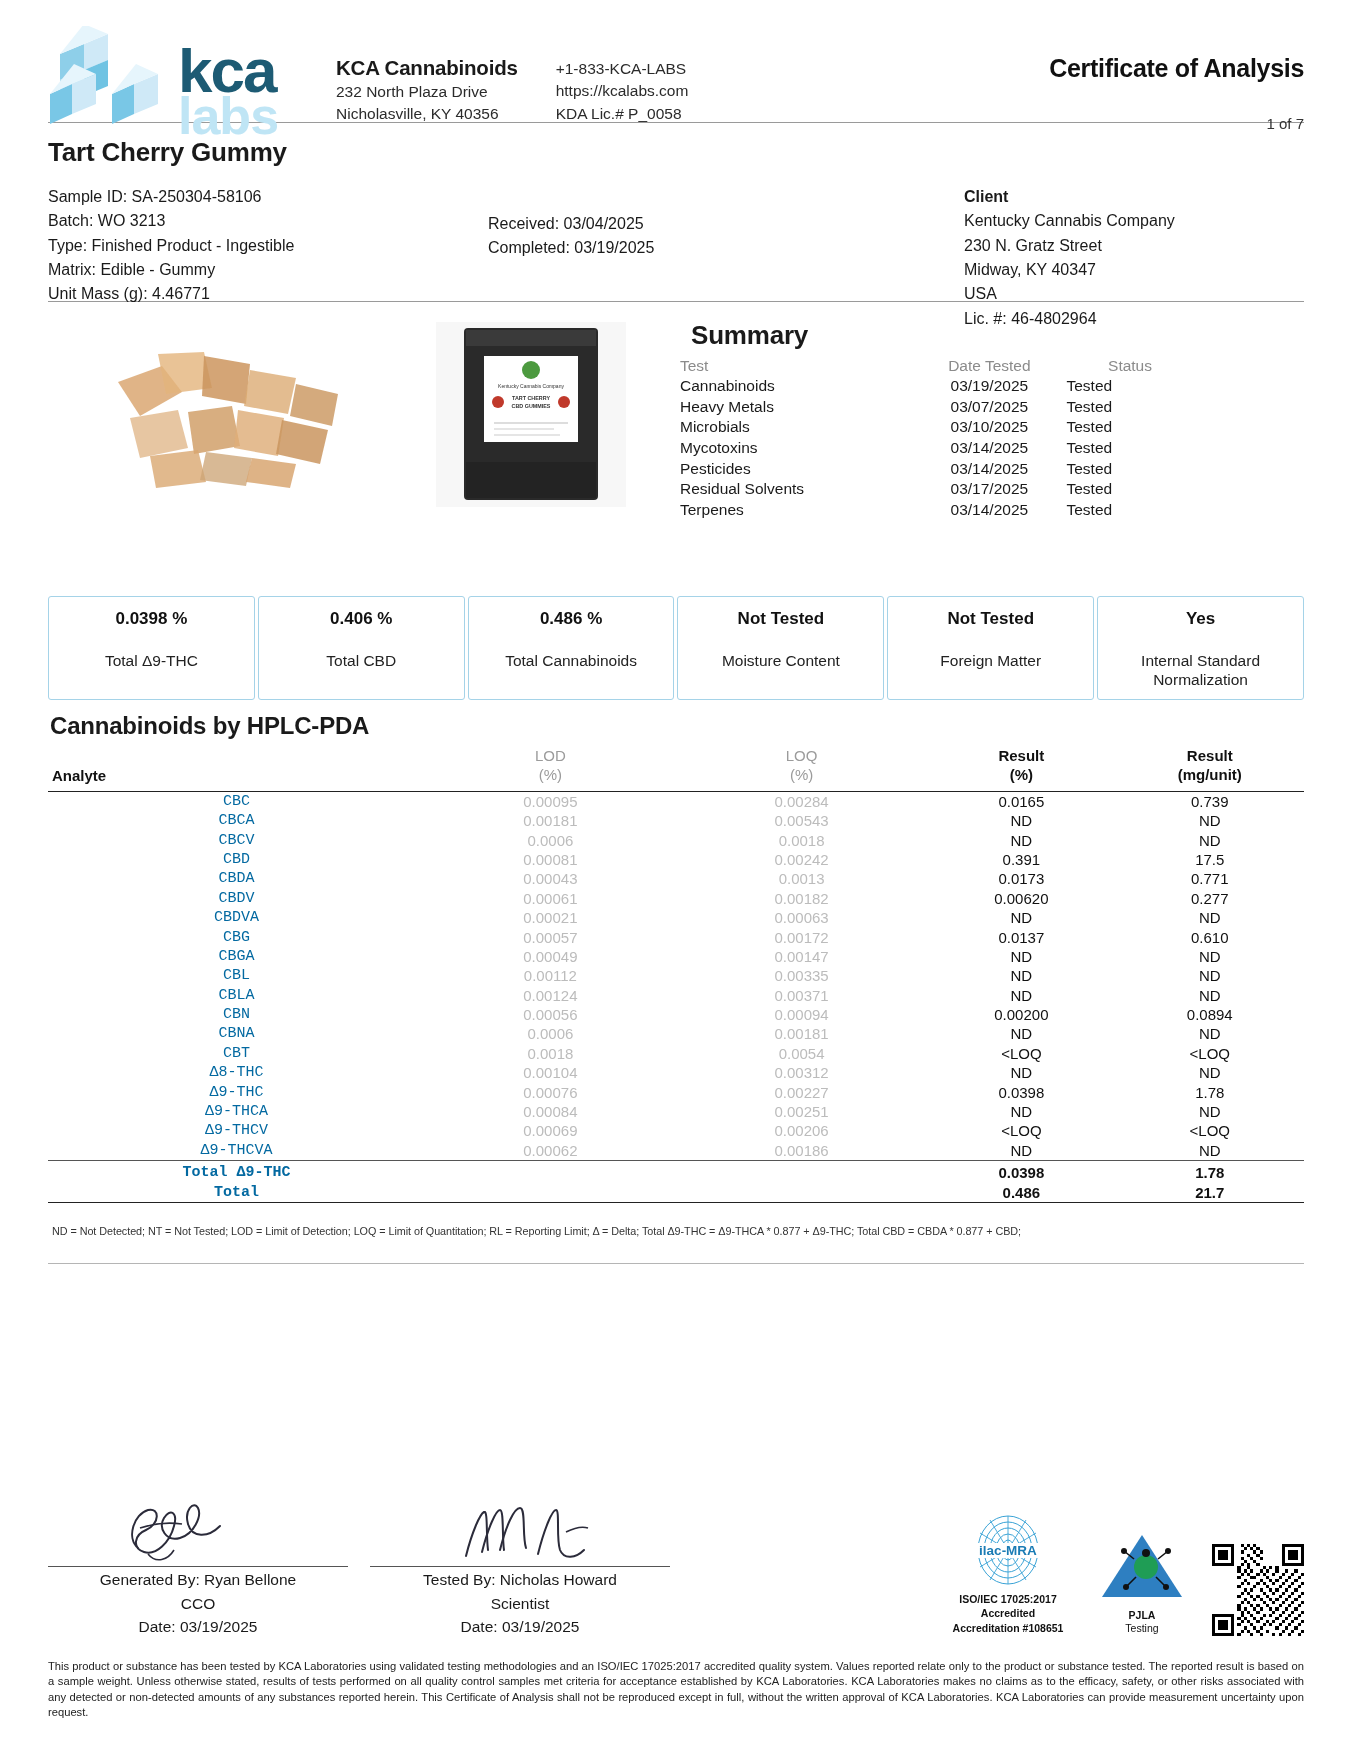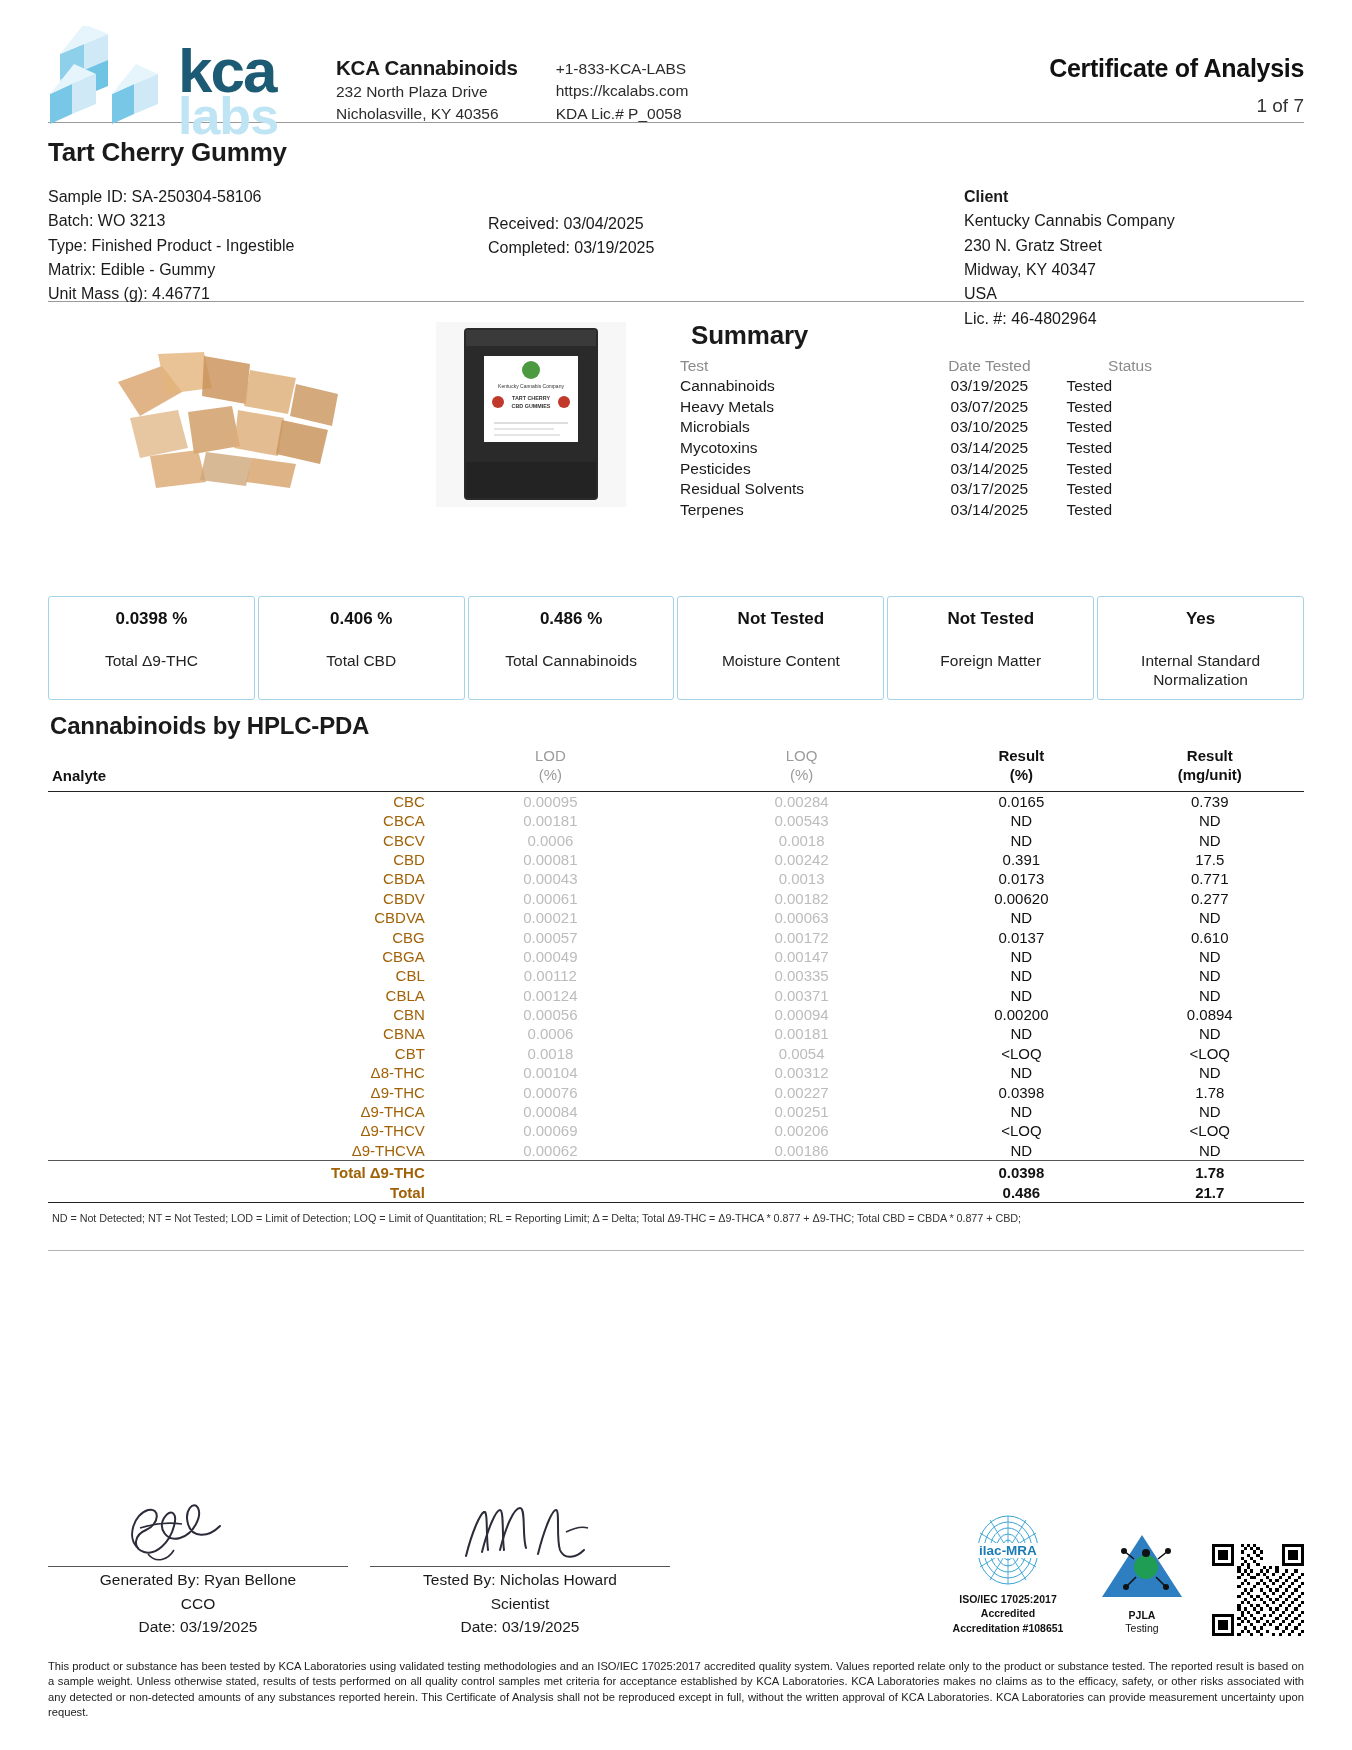--- a/index.html
+++ b/index.html
@@ -18,21 +18,21 @@
   .header { display:flex; align-items:flex-start; padding-top:22px; height:122px; }
   .logo-wrap { width:280px; flex:0 0 280px; position:relative; height:110px; }
   .logo-svg { position:absolute; left:-10px; top:4px; }
   .lab-block { margin-left:8px; padding-top:32px; }
   .lab-name { font-size:20.5px; font-weight:bold; letter-spacing:-0.2px; color:#1a1a1a; line-height:1.32; }
   .lab-addr { font-size:15.5px; color:#2b2b2b; line-height:1.43; }
   .contact-block { margin-left:38px; padding-top:36px; }
   .contact-block div { font-size:15.5px; color:#2b2b2b; line-height:1.45; }
   .coa-block { margin-left:auto; text-align:right; padding-top:32px; padding-right:0; }
   .coa-title { font-size:25px; font-weight:bold; color:#111; letter-spacing:-0.3px; white-space:nowrap; }
-  .page-no { font-size:19px; color:#333; margin-top:12px; }
+  .page-no { font-size:15px; color:#333; margin-top:32px; }
 
   .rule { border:0; border-top:1.3px solid #9a9a9a; margin:0; }
 
   
   .sample-sec { padding-top:14px; position:relative; height:178px; }
   .sample-title { font-size:26px; font-weight:bold; letter-spacing:-0.2px; margin-bottom:17px; }
   .info-row { display:flex; }
   .info-col-a { width:440px; }
   .info-col-a div, .info-col-b div, .info-col-c div { font-size:16px; line-height:1.52; color:#1a1a1a; }
   .info-col-b { width:330px; padding-top:27px; }
@@ -70,27 +70,27 @@
   table.analytes col.c2 { width:20%; }
   table.analytes col.c3 { width:20%; }
   table.analytes col.c4 { width:15%; }
   table.analytes col.c5 { width:15%; }
   table.analytes thead th { vertical-align:bottom; padding-bottom:4px; }
   .th-analyte { text-align:left; font-size:15px; font-weight:bold; color:#111; padding-left:4px; }
   .th-grey { font-size:15px; font-weight:normal; color:#9b9b9b; text-align:center; line-height:1.25; }
   .th-bold { font-size:15px; font-weight:bold; color:#111; text-align:center; line-height:1.25; }
   .hdr-under td { border-bottom:1.6px solid #222; height:3px; padding:0; }
   table.analytes tbody td { font-size:15px; padding:1.2px 0; }
-  td.an { text-align:right; padding-left:4px; color:#a16207; }
+  td.an { text-align:center; padding-left:4px; color:#0369a1;font-family:Liberation Mono, monospace; }
   td.lod { text-align:center; color:#bcbcbc; }
   td.res { text-align:center; color:#111; }
   tr.totrow td { font-weight:bold; padding-top:3px; }
   .tot-top td { border-top:1px solid #555; height:2px; padding:0; }
   .tot-bot td { border-top:1.6px solid #222; height:2px; padding:0; }
-  .footnote { font-size:10.8px; color:#333; margin-top:7px; padding-left:4px; letter-spacing:-0.05px; }
+  .footnote { font-size:10.8px; color:#333; margin-top:20px; padding-left:4px; letter-spacing:-0.05px; }
   .sep-line { border:0; border-top:1px solid #b5b5b5; margin-top:26px; }
 
   
   .sig-area { position:absolute; left:48px; right:48px; bottom:112px; }
   .sig-row { display:flex; align-items:flex-end; }
   .sig-cell { width:300px; position:relative; }
   .sig-cell.s2 { margin-left:22px; }
   .sig-img { height:86px; position:relative; }
   .sig-line { border-top:1px solid #555; }
   .sig-txt { text-align:center; font-size:15.5px; line-height:1.4; padding-top:2px; color:#1a1a1a; }

